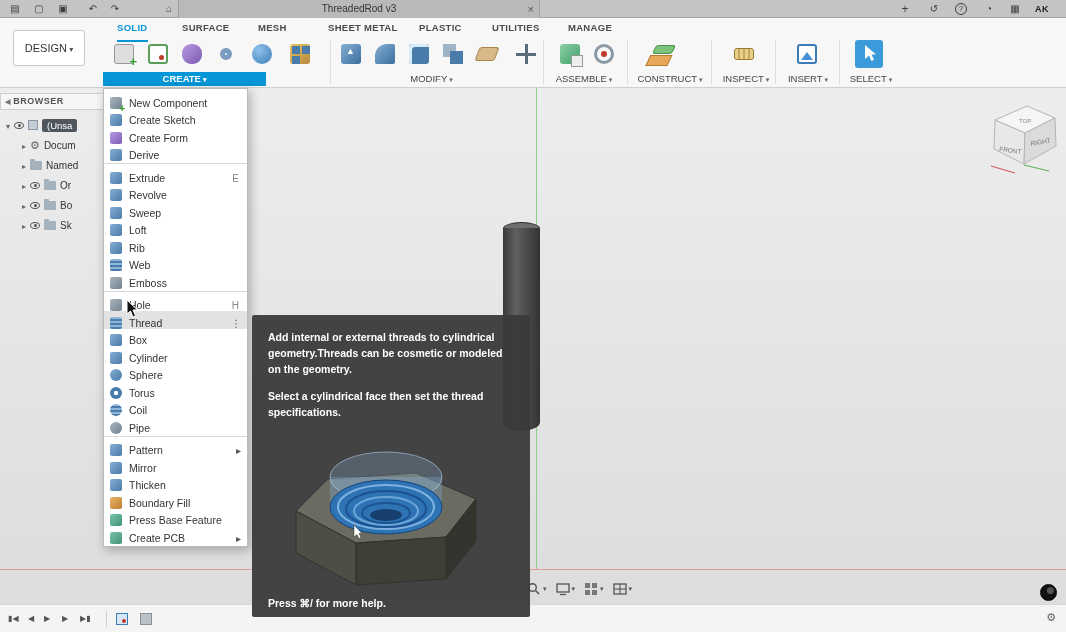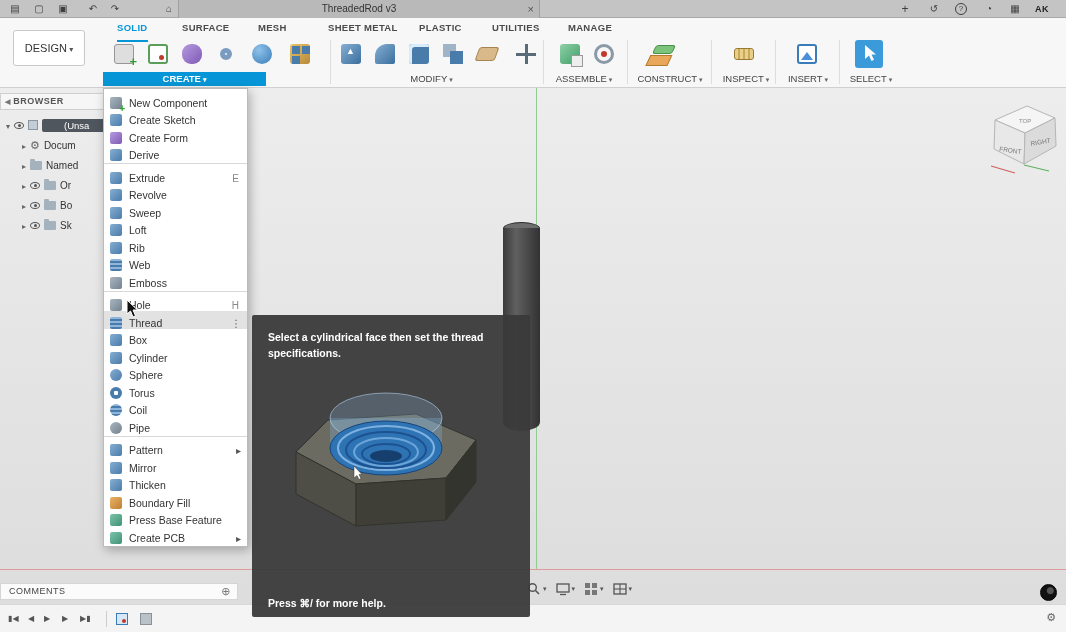--- a/index.html
+++ b/index.html
@@ -78,21 +78,21 @@
   .bh-arrow::after { content:"◀ "; font-size:7px; color:#777; }
   .br-row { position:absolute; display:flex; align-items:center; gap:4px; font-size:10px; color:#333; height:14px; }
   .tri::after { content:"▸"; color:#666; font-size:8px; }
   .tri.open::after { content:"▾"; }
   .eye { display:inline-block; width:10px; height:7px; border:1px solid #555; border-radius:50%; position:relative; }
   .eye::after { content:""; position:absolute; left:3px; top:1.5px; width:3px; height:3px; border-radius:50%; background:#555; }
   .folder { display:inline-block; width:12px; height:9px; background:#a4b2be; border-radius:1px; position:relative; }
   .folder::before { content:""; position:absolute; top:-2px; left:0; width:5px; height:2px; background:#a4b2be; border-radius:1px 1px 0 0; }
   .gearglyph::after { content:"⚙"; color:#666; font-size:11px; }
   .cubeglyph { display:inline-block; width:10px; height:10px; background:#c3cdd6; border:1px solid #8a97a3; }
-  .root-chip { background:#50565e; color:#fff; padding:0 22px; border-radius:2px; font-size:9.5px; line-height:13px; }
+  .root-chip { background:#50565e; color:#fff; padding:0 5px; border-radius:2px; font-size:9.5px; line-height:13px; }
 
   
   .create-menu { position:absolute; left:103px; top:0px; width:145px; background:#fff; border:1px solid #bbb; box-shadow:2px 3px 10px rgba(0,0,0,.28); padding:2px 0; z-index:50; }
   .mi { display:flex; align-items:flex-end; height:17.5px; padding:0 6px; font-size:10.5px; color:#333; }
   .mi.hl { background:#e2e2e2; }
   .mi-ic { width:12px; height:12px; margin-right:7px; border-radius:2px; background:linear-gradient(135deg,#86aed2,#4a7cab); flex:0 0 auto; }
   .mi-ic.v-green { background:linear-gradient(135deg,#7cc4a8,#3f9278); }
   .mi-ic.v-purple { background:linear-gradient(135deg,#b79ae0,#7e5bb5); }
   .mi-ic.v-orange { background:linear-gradient(135deg,#e8b36a,#c07f2e); }
   .mi-ic.v-slate { background:linear-gradient(135deg,#aab6c0,#72828f); }
@@ -409,43 +409,40 @@
         <span class="mi-l">Press Base Feature</span>
       </div>
     <div class="mi">
         <span class="mi-ic v-green"></span>
         <span class="mi-l">Create PCB</span>
         <span class="mi-sub"></span>
       </div>
   </div>
 
   <div class="tooltip">
+    <p class="tt-p">Add internal or external threads to cylindrical geometry.Threads can be cosmetic or modeled on the geometry.</p>
     <p class="tt-p">Select a cylindrical face then set the thread specifications.</p>
     <svg class="tt-img" width="240" height="160" viewBox="0 0 240 160">
       <polygon points="28,74 60,42 148,36 208,62 178,100 88,106" fill="#6b6b62" stroke="#33332e"></polygon>
       <polygon points="28,74 88,106 88,148 28,116" fill="#4e4e46" stroke="#33332e"></polygon>
       <polygon points="88,106 178,100 178,142 88,148" fill="#3f3f38" stroke="#33332e"></polygon>
       <polygon points="178,100 208,62 208,104 178,142" fill="#34342e" stroke="#33332e"></polygon>
       <rect x="62" y="40" width="112" height="30" fill="rgba(130,185,235,0.28)"></rect>
       <ellipse cx="118" cy="40" rx="56" ry="25" fill="rgba(150,200,245,0.22)" stroke="rgba(190,220,250,0.55)"></ellipse>
       <ellipse cx="118" cy="70" rx="56" ry="27" fill="#2e74b5" stroke="#16447a"></ellipse>
       <ellipse cx="118" cy="70" rx="48" ry="22" fill="none" stroke="#7fb2e0" stroke-width="2"></ellipse>
       <ellipse cx="118" cy="72" rx="40" ry="18" fill="none" stroke="#1d5292" stroke-width="2"></ellipse>
       <ellipse cx="118" cy="74" rx="32" ry="14" fill="none" stroke="#6ca6d8" stroke-width="2"></ellipse>
       <ellipse cx="118" cy="76" rx="24" ry="10" fill="none" stroke="#1d5292" stroke-width="2"></ellipse>
       <ellipse cx="118" cy="78" rx="16" ry="6" fill="#163f6e"></ellipse>
       <polygon points="86,88 86,100 89,97.5 91,101.5 93,100.5 91,96.5 94,96.5" fill="#fff" stroke="#333" stroke-width="0.5"></polygon>
     </svg>
     <div class="tt-footer">Press ⌘/ for more help.</div>
   </div>
 
-  <div class="comments-bar">
-    <span>COMMENTS</span>
-    <span class="gi-oplus"></span>
-  </div>
 
   <div class="navbar">
     <span class="nav-item">
         <svg width="14" height="14">
           <circle cx="5.5" cy="5.5" r="3.8" fill="none" stroke="#555" stroke-width="1.4"></circle>
           <line x1="8.5" y1="8.5" x2="12" y2="12" stroke="#555" stroke-width="1.6"></line>
         </svg>
       </span>
     <span class="nav-item">
         <svg width="14" height="14">

